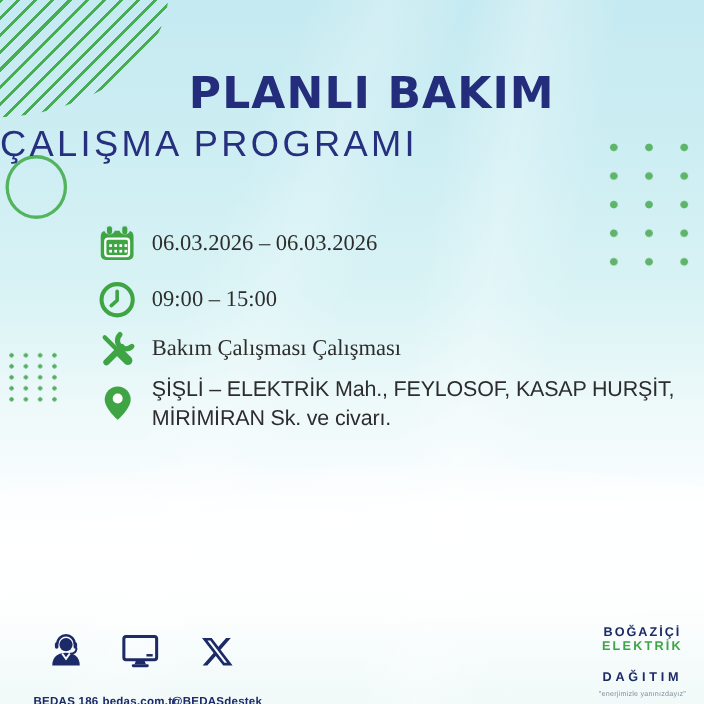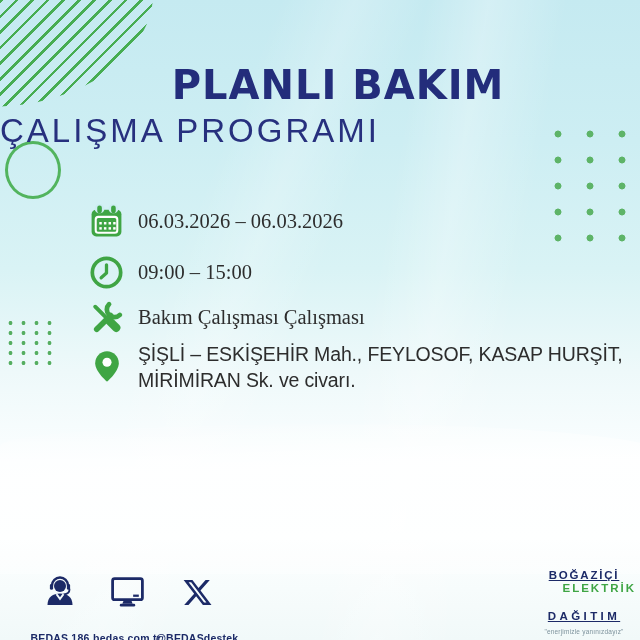--- a/index.html
+++ b/index.html
@@ -32,23 +32,23 @@
   .row .icon-box{width:37px;height:37px;flex:0 0 37px;display:flex;align-items:center;justify-content:center;}
   .row .txt{margin-left:13px;font-size:20.5px;color:#2d2d2d;white-space:nowrap;font-family:Liberation Serif, serif;}
   .row4{align-items:flex-start;}
   .row4 .loc{margin-left:13px;font-size:19.5px;letter-spacing:-0.15px;line-height:26px;color:#2d2d2d;}
   .loc div{white-space:nowrap;}
   .contact-col{position:absolute;top:571px;text-align:center;}
   .contact-col .cicon{height:39px;display:flex;align-items:flex-end;justify-content:center;}
   .contact-col .clabel{margin-top:22px;font-size:10.5px;font-weight:600;color:#1c2a67;letter-spacing:.2px;}
   .brand{position:absolute;left:532px;top:569px;width:104px;text-align:center;
     font-weight:bold;font-size:11.5px;line-height:12.5px;}
-  .brand .b1,.brand .b3{color:#1c2a67;text-decoration:underline;}
+  .brand .b1,.brand .b3{color:#1c2a67;}
   .brand .b1{letter-spacing:1.8px;}
-  .brand .b2{color:#3fa544;letter-spacing:2px;text-align:right;}
+  .brand .b2{color:#3fa544;letter-spacing:2px;}
   .brand .b3{letter-spacing:3.4px;margin-top:16px;}
   .brand .tag{margin-top:3px;font-weight:400;font-size:6.5px;letter-spacing:.2px;color:#7d929c;}
 </style>
 </head>
 <body>
 
 <div class="canvas">
 
   <div class="ray"></div>
   <div class="wave"></div>
@@ -107,21 +107,21 @@
   </div>
 
   <div class="row row4" style="top:341px;">
     <div class="icon-box" style="height:50px;">
       <svg width="34" height="44" viewBox="0 0 36 36">
         <path d="M18 2.5 C11.1 2.5 5.5 8 5.5 15 C5.5 24 18 34.5 18 34.5 C18 34.5 30.5 24 30.5 15 C30.5 8 24.9 2.5 18 2.5 Z" fill="#3fa544"></path>
         <circle cx="18" cy="14" r="4.8" fill="#ffffff"></circle>
       </svg>
     </div>
     <div class="loc">
-      <div>ŞİŞLİ – ESKİŞEHİR Mah., FEYLOSOF, KASAP HURŞİT,</div>
+      <div>ŞİŞLİ – ELEKTRİK Mah., FEYLOSOF, KASAP HURŞİT,</div>
       <div>MİRİMİRAN Sk. ve civarı.</div>
     </div>
   </div>
 
   <div class="contact-col" style="left:22px;width:76px;">
     <div class="cicon">
       <svg width="36" height="37" viewBox="0 0 36 36">
         <circle cx="18" cy="12.5" r="6" fill="#1c2a67"></circle>
         <path d="M5.5 31.5 C5.5 23.5 11 20 18 20 C25 20 30.5 23.5 30.5 31.5 Z" fill="#1c2a67"></path>
         <path d="M10 12 a8 8 0 0 1 16 0" fill="none" stroke="#1c2a67" stroke-width="2.4"></path>

